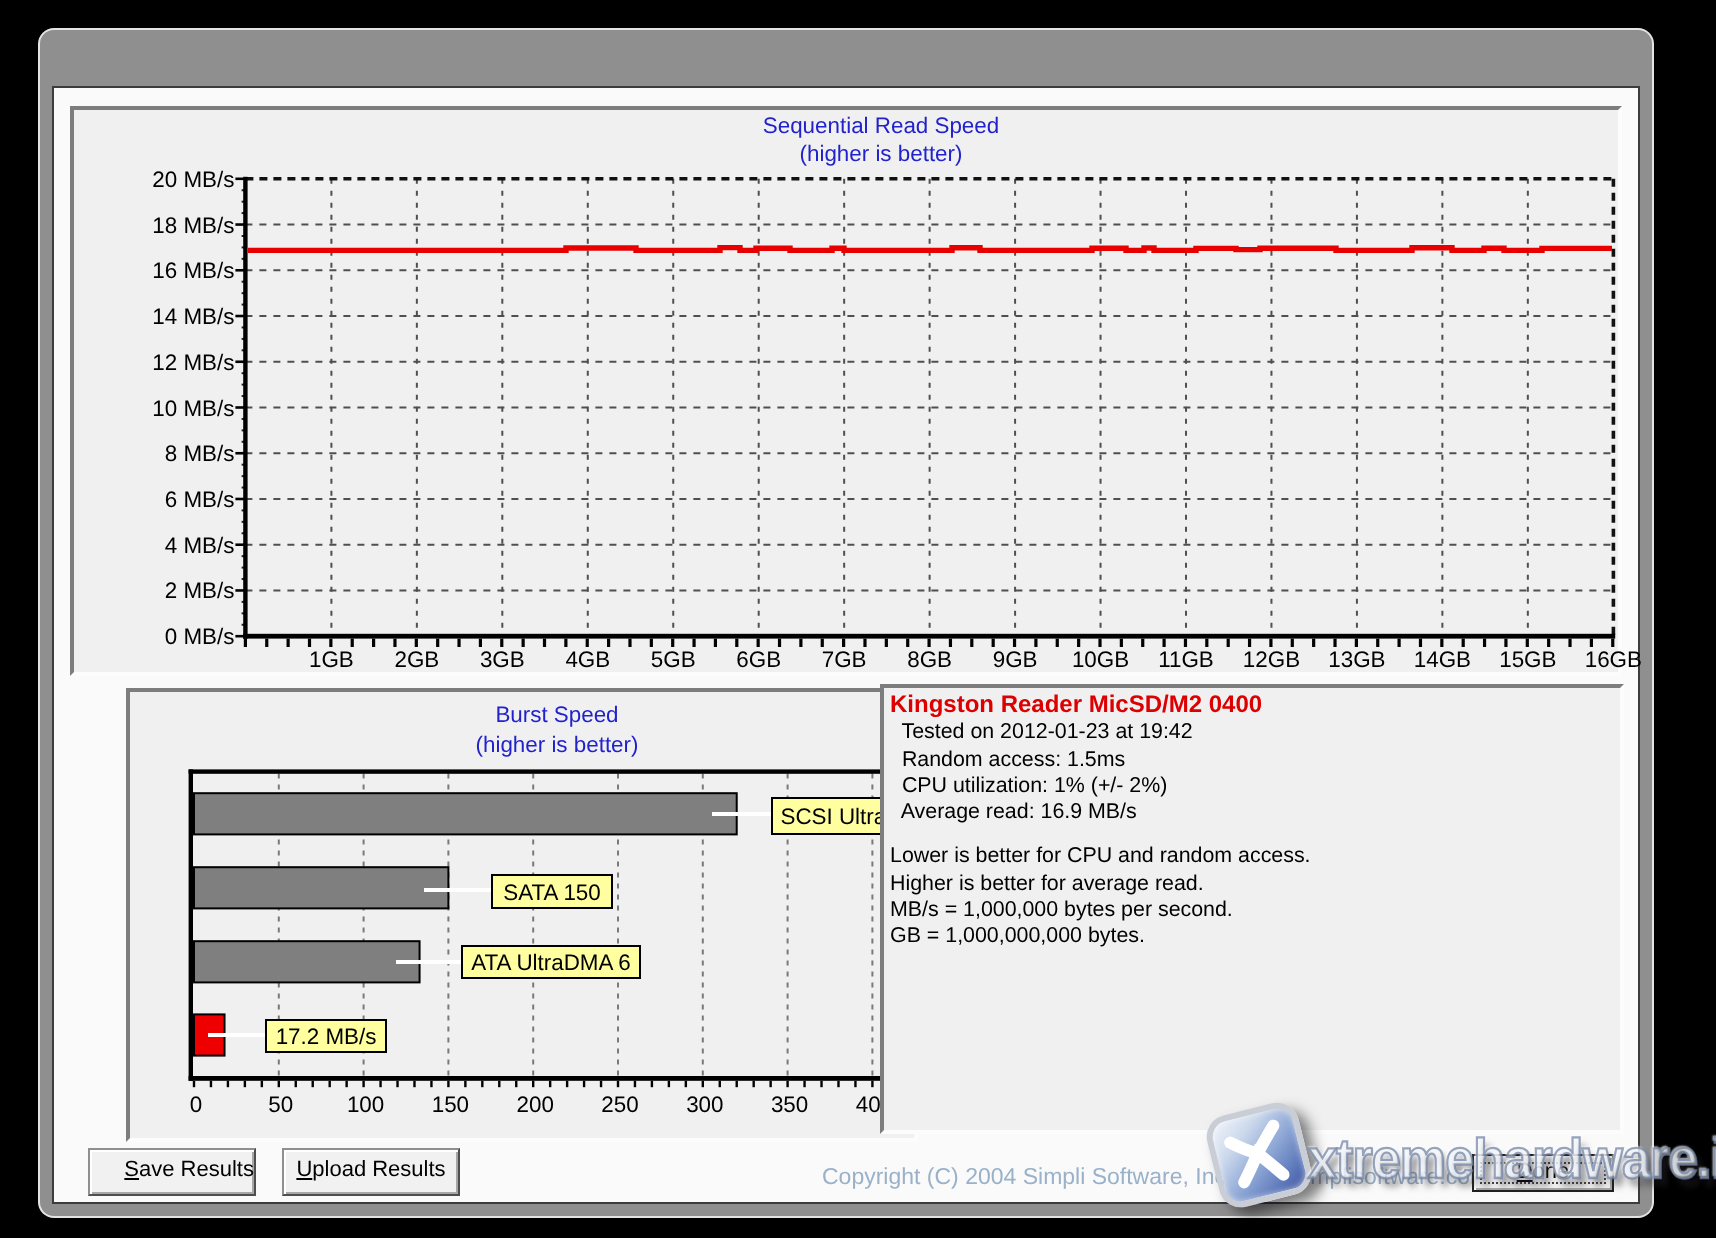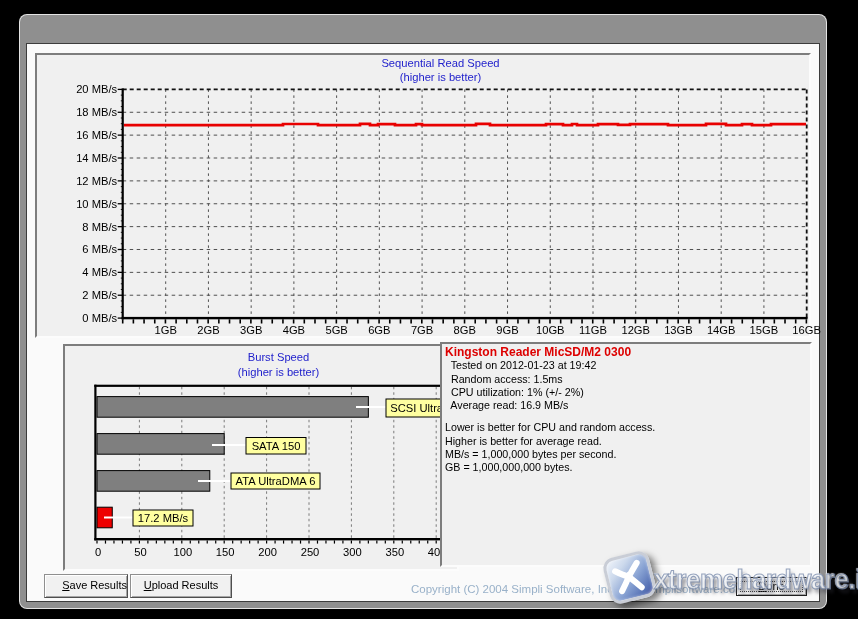--- a/index.html
+++ b/index.html
@@ -284,33 +284,33 @@
           <rect x="163" y="91.5" width="60" height="16.5" fill="#ffffa0" stroke="#000" stroke-width="1"></rect>
           <text x="193" y="103.75" font-size="11.2" fill="#000" text-anchor="middle">SATA 150</text>
           <line x1="115" y1="135" x2="148" y2="135" stroke="#fff" stroke-width="2"></line>
           <rect x="148" y="127" width="89" height="16" fill="#ffffa0" stroke="#000" stroke-width="1"></rect>
           <text x="192.5" y="139" font-size="11.2" fill="#000" text-anchor="middle">ATA UltraDMA 6</text>
           <line x1="21" y1="171.5" x2="50" y2="171.5" stroke="#fff" stroke-width="2"></line>
           <rect x="50" y="164" width="60" height="16" fill="#ffffa0" stroke="#000" stroke-width="1"></rect>
           <text x="80" y="176" font-size="11.2" fill="#000" text-anchor="middle">17.2 MB/s</text>
         </svg></div>
     <div class="panel" id="pinfo">
-      <div id="infotext"><span class="t">Kingston Reader MicSD/M2 0300</span>
+      <div id="infotext"><span class="t">Kingston Reader MicSD/M2 0400</span>
   Tested on 2012-01-23 at 19:42
   Random access: 1.5ms
   CPU utilization: 1% (+/- 2%)
   Average read: 16.9 MB/s<span style="display:block;height:9px"></span>Lower is better for CPU and random access.
 Higher is better for average read.
 MB/s = 1,000,000 bytes per second.
 GB = 1,000,000,000 bytes.</div>
     </div>
     <div class="btn" style="left:17px; top:530px; width:84px; height:24px;text-align:right;">
         <span><u>S</u>ave Results</span>
       </div>
-    <div class="btn" style="left:103px; top:530px; width:102px; height:24px;">
+    <div class="btn" style="left:114px; top:530px; width:89px; height:24px;">
         <span><u>U</u>pload Results</span>
       </div>
     <div id="copyright">Copyright (C) 2004 Simpli Software, Inc. www.simplisoftware.com</div>
     <div class="btn" style="left:709px; top:533px; width:71px; height:19px; border-color:#202020; box-shadow:inset 1px 1px 0 #ffffff, inset -1px -1px 0 #a6a6a6;">
       <span style="margin-top:2px;"><u>D</u>one</span>
       <div style="position:absolute; left:3px; top:3px; right:3px; bottom:3px; border:1px dotted #444;"></div>
     </div>
   </div>
 </div>
 <div id="wmark">

